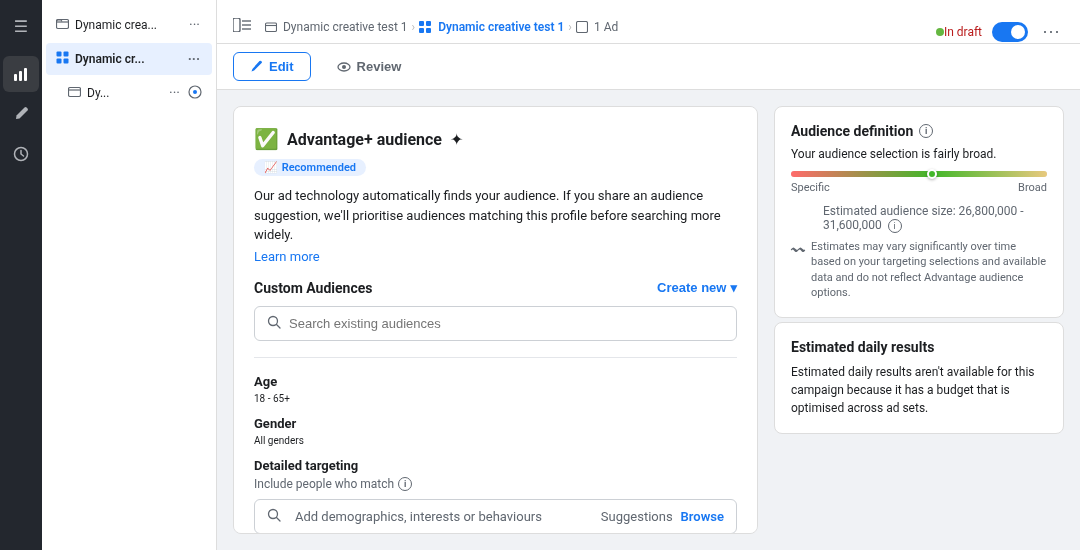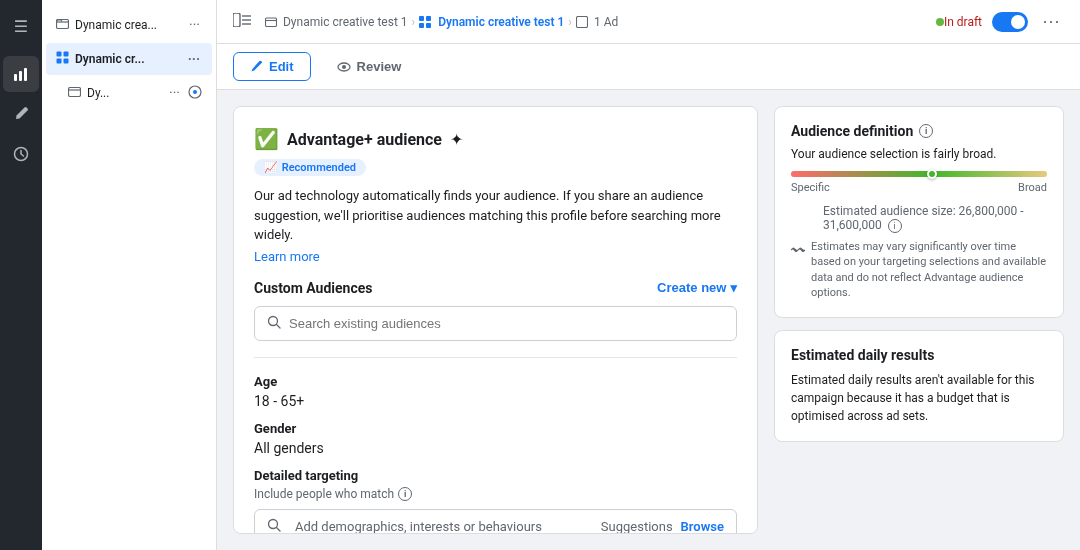--- a/index.html
+++ b/index.html
@@ -63,23 +63,23 @@
       flex: 1;
       display: flex;
       flex-direction: column;
       overflow: hidden;
     }
 
     
     .top-bar {
       background: #fff;
       border-bottom: 1px solid #ddd;
-      padding: 0 16px;
-      display: flex;
-      align-items: center;
+      padding: 17px 16px;
+      display: flex;
+      align-items: flex-start;
       height: 44px;
       gap: 8px;
     }
     .top-bar-left {
       display: flex; align-items: center; gap: 6px; flex: 1;
     }
     .breadcrumb { display: flex; align-items: center; gap: 4px; font-size: 12px; color: #606770; }
     .breadcrumb .bc-item { cursor: pointer; }
     .breadcrumb .bc-sep { color: #bbb; }
     .breadcrumb .bc-active { color: #1877f2; font-weight: 600; display: flex; align-items: center; gap: 4px; }
@@ -190,21 +190,21 @@
       background: #fff;
     }
     .search-box input {
       border: none; outline: none; flex: 1; font-size: 13px; color: #1c1e21;
       background: transparent;
     }
     .search-icon { color: #606770; font-size: 14px; }
 
     
     .field-label { font-size: 13px; font-weight: 700; margin-bottom: 4px; }
-    .field-value { font-size: 14px; color: #1c1e21; margin-bottom: 12px; }
+    .field-value { font-size: 10px; color: #1c1e21; margin-bottom: 12px; }
 
     .targeting-include { font-size: 12px; color: #606770; margin-bottom: 8px; display: flex; align-items: center; gap: 4px; }
     .info-icon { width: 14px; height: 14px; border-radius: 50%; border: 1.5px solid #606770; display: inline-flex; align-items: center; justify-content: center; font-size: 9px; color: #606770; font-weight: 700; cursor: pointer; }
 
     .search-box-targeting {
       border: 1.5px solid #ccd0d5;
       border-radius: 6px;
       padding: 8px 12px;
       display: flex; align-items: center; justify-content: space-between;
       background: #fff;
@@ -213,21 +213,21 @@
     .targeting-placeholder { color: #606770; font-size: 13px; }
     .targeting-actions { display: flex; gap: 8px; align-items: center; }
     .targeting-link { color: #606770; font-size: 13px; cursor: pointer; }
     .targeting-link-blue { color: #1877f2; font-size: 13px; font-weight: 600; cursor: pointer; }
 
     
     .right-panel {
       width: 290px;
       display: flex;
       flex-direction: column;
-      gap: 12px;
+      gap: 4px;
       flex-shrink: 0;
     }
     .right-card {
       background: #fff;
       border-radius: 8px;
       border: 1px solid #ddd;
       padding: 16px;
     }
     .right-card-title {
       font-size: 14px; font-weight: 700; margin-bottom: 8px;

